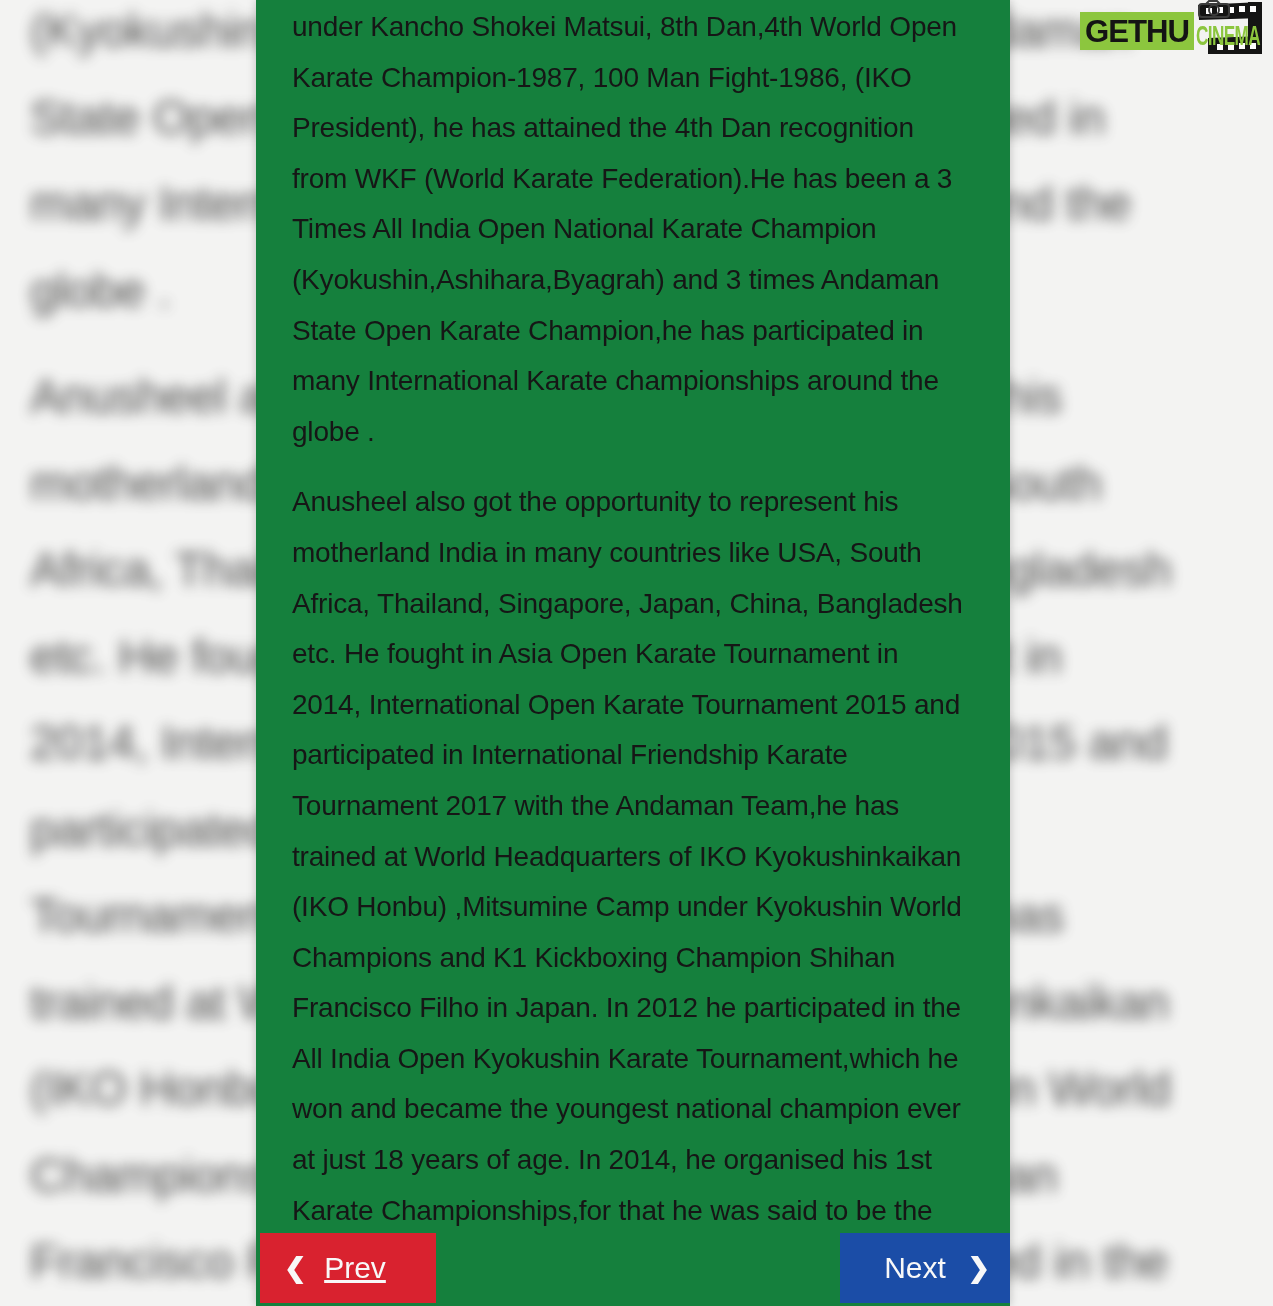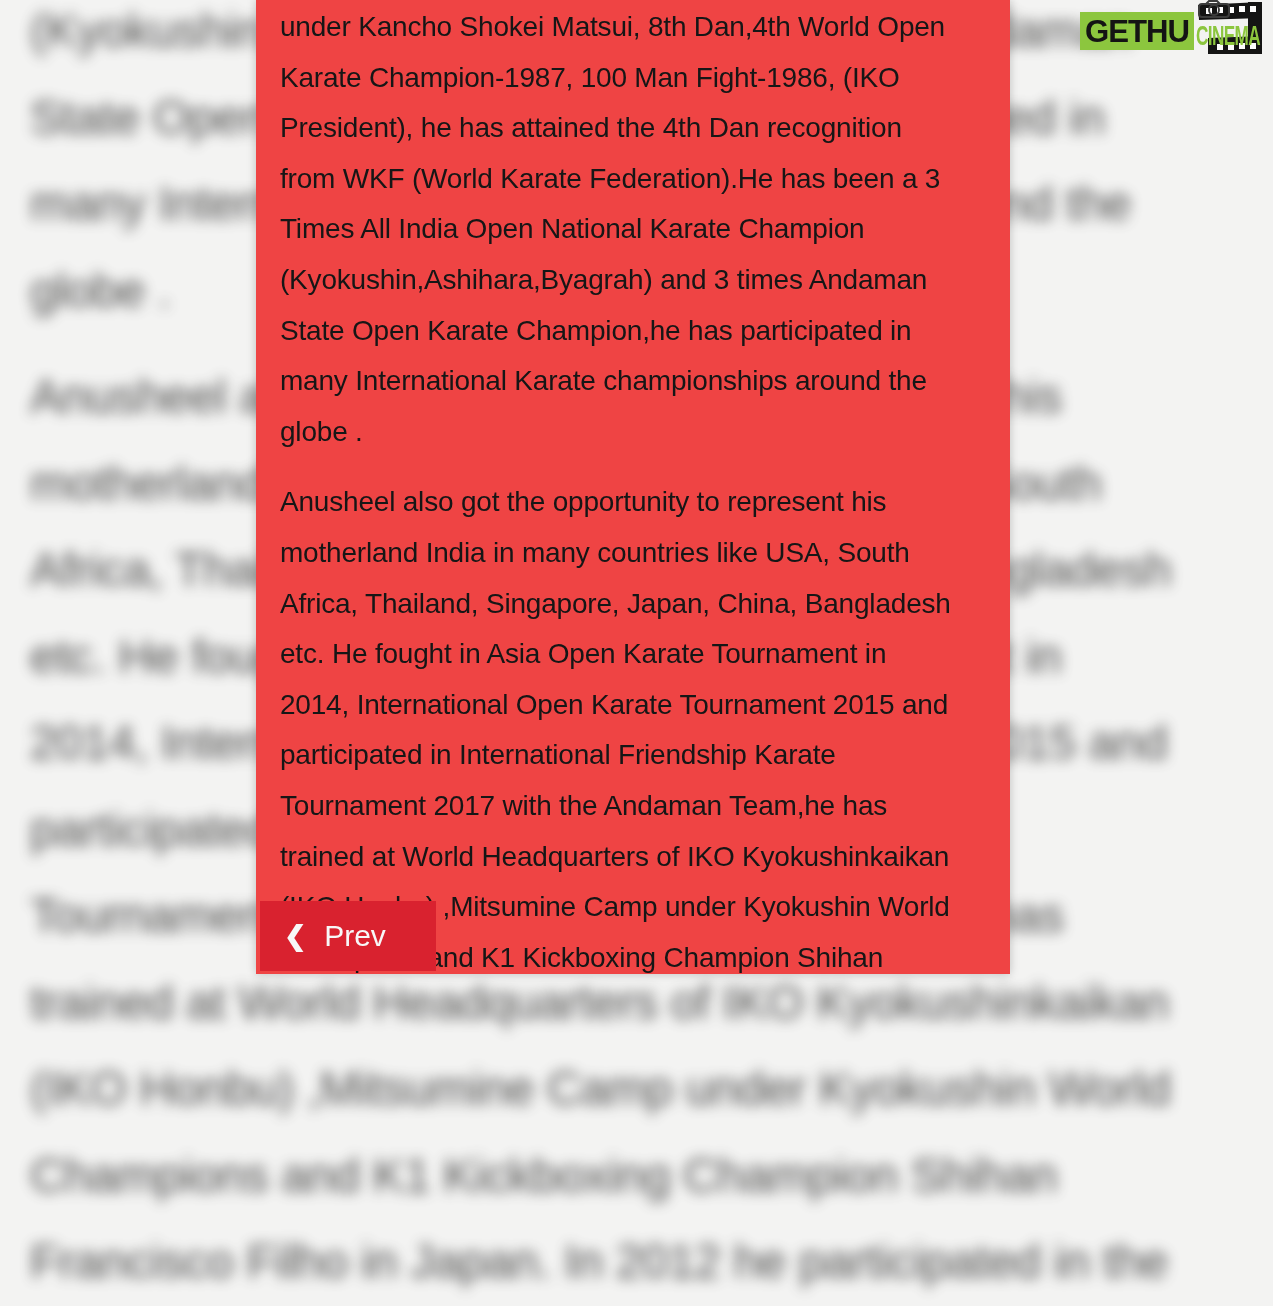--- a/index.html
+++ b/index.html
@@ -31,25 +31,25 @@
     line-height: 86.5px;
     margin: 0 0 20px 0;
     letter-spacing: -0.5px;
   }
   
   .panel {
     position: absolute;
     left: 256px;
     top: 0;
     width: 754px;
-    height: 974px;
-    background: #ef4444;
+    height: 1306px;
+    background: #15803d;
     box-shadow: 0 0 9px rgba(0,0,0,0.22);
     box-sizing: border-box;
-    padding: 2px 20px 0 24px;
+    padding: 2px 20px 0 36px;
     overflow: hidden;
   }
   .para {
     white-space: pre;
     font-size: 28px;
     line-height: 50.6px;
     color: #161616;
     margin: 0 0 20px 0;
     letter-spacing: -0.2px;
   }
@@ -74,21 +74,21 @@
     font-weight: bold;
     top: 50%;
     transform: translateY(-50%);
   }
   .btn-prev {
     left: 4px;
     width: 176px;
     background: #d9222f;
   }
   .btn-prev .chev { left: 24px; }
-  .btn-prev .lbl { margin-left: 14px; }
+  .btn-prev .lbl { margin-left: 14px; text-decoration: underline; }
   .btn-next {
     right: 0;
     width: 170px;
     background: #1b4da7;
   }
   .btn-next .chev { right: 20px; }
   .btn-next .lbl { margin-right: 20px; }
   
   .watermark {
     position: absolute;
@@ -181,15 +181,19 @@
 All India Open Kyokushin Karate Tournament,which he
 won and became the youngest national champion ever
 at just 18 years of age. In 2014, he organised his 1st
 Karate Championships,for that he was said to be the</div>
 
     <button class="btn btn-prev">
       <span class="chev">❮</span>
       <span class="lbl">Prev</span>
     </button>
 
+    <button class="btn btn-next">
+      <span class="lbl">Next</span>
+      <span class="chev">❯</span>
+    </button>
   </div>
 
 </div>
 
 </body></html>

